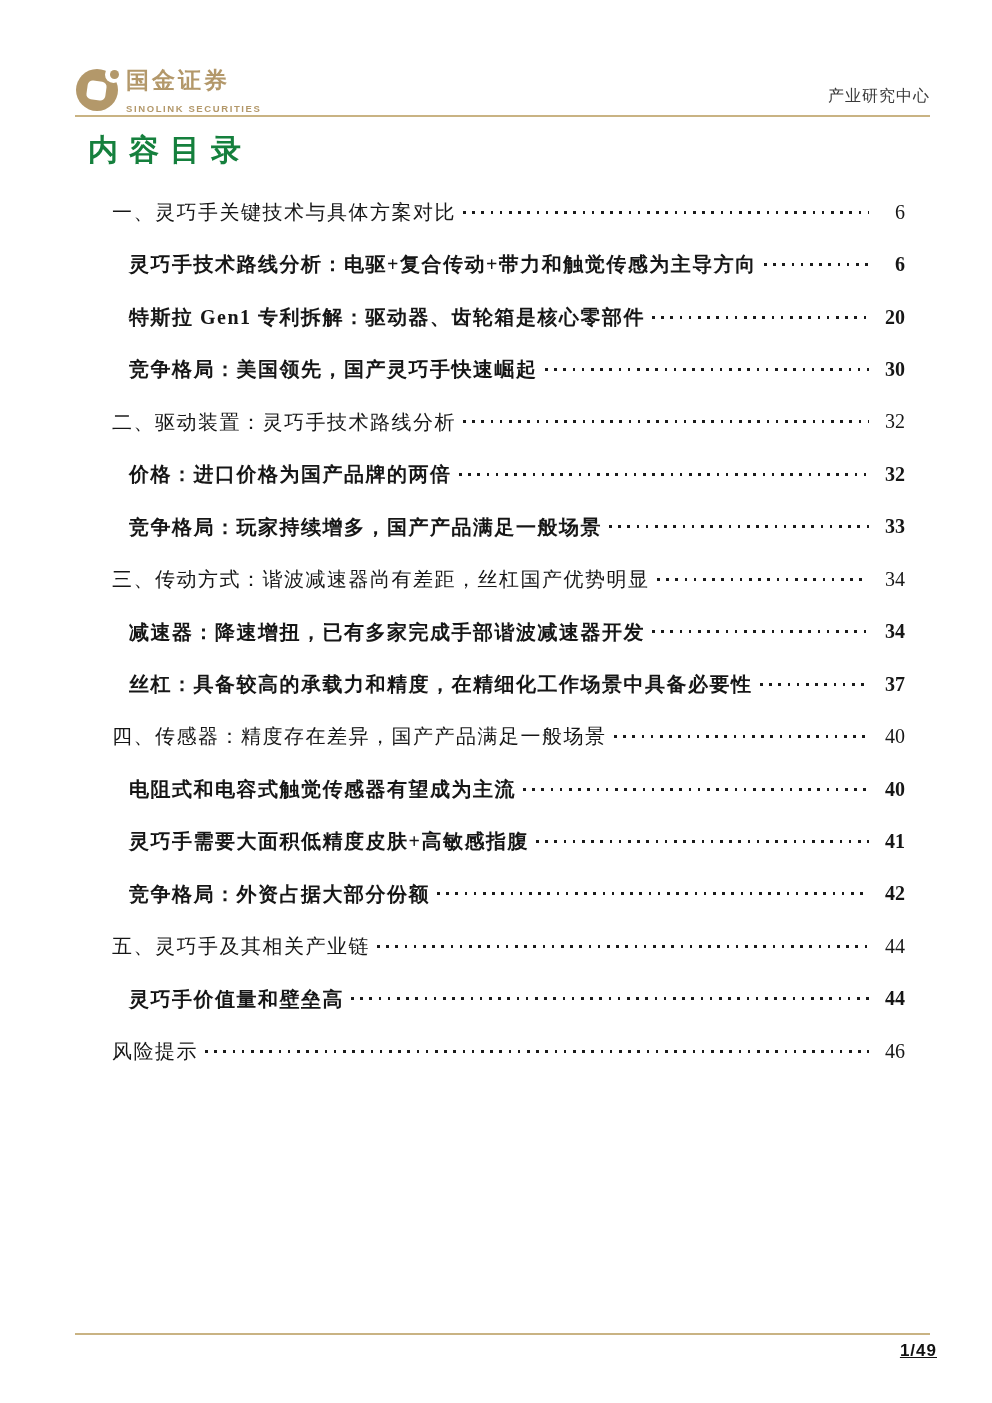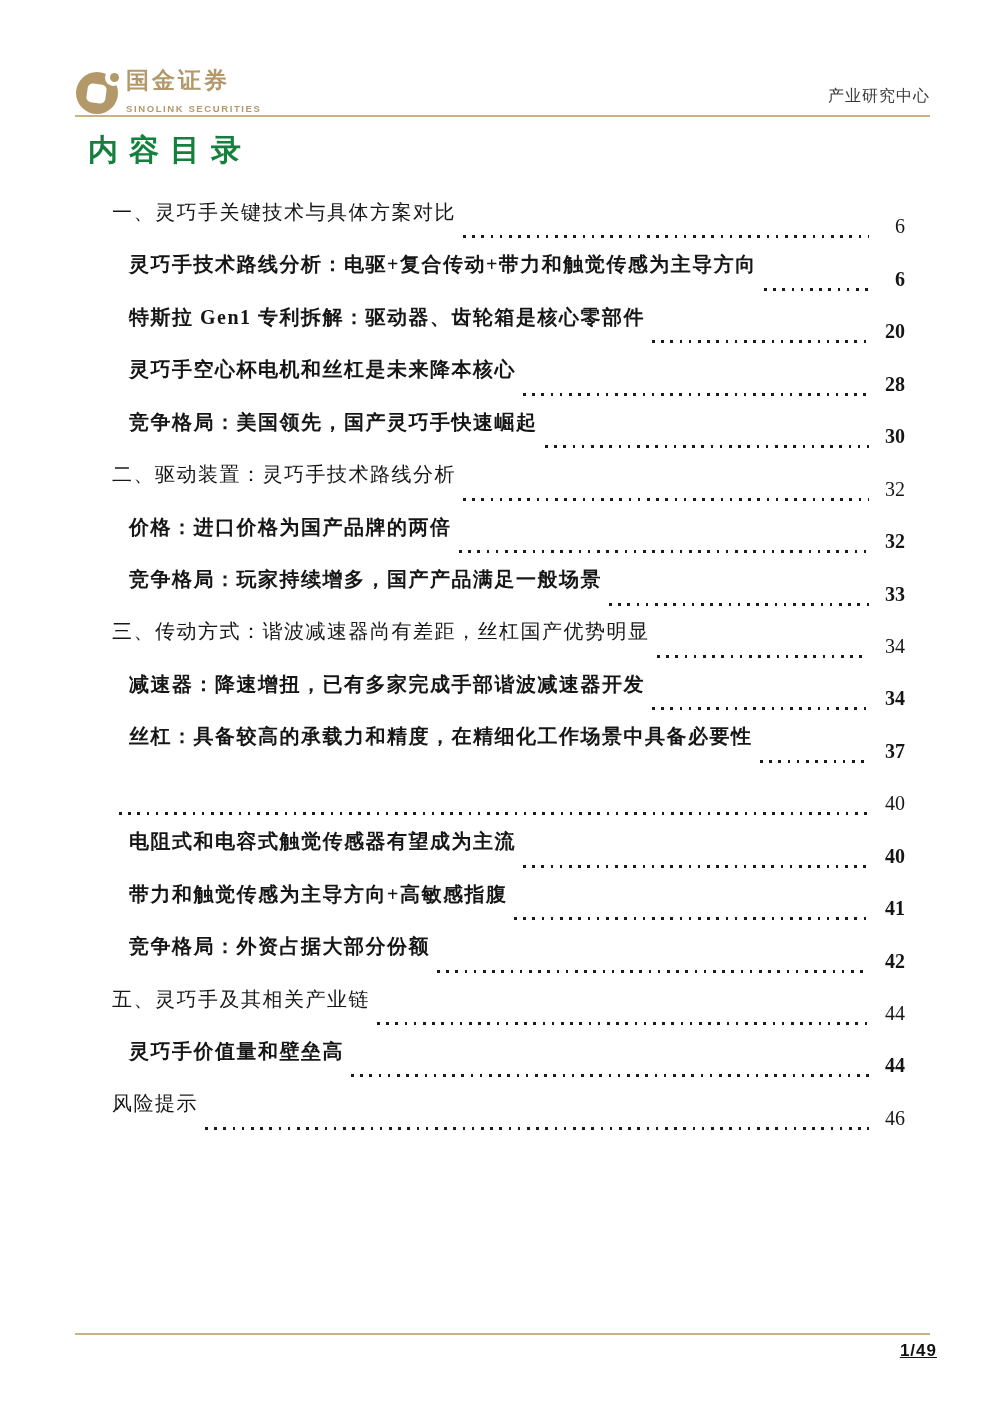--- a/index.html
+++ b/index.html
@@ -15,21 +15,21 @@
     background: #ffffff;
     overflow: hidden;
   }
 
   
   .logo-wrap {
     position: absolute;
     left: 76px;
     top: 66px;
     display: flex;
-    align-items: flex-end;
+    align-items: center;
   }
   .logo-mark {
     position: relative;
     width: 42px;
     height: 42px;
     border-radius: 50%;
     background: #B3986A;
     flex: 0 0 auto;
   }
   .logo-mark .inner-square {
@@ -108,21 +108,21 @@
 
   
   .toc {
     position: absolute;
     left: 112px;
     right: 87px;
     top: 186px;
   }
   .toc-row {
     display: flex;
-    align-items: flex-end;
+    align-items: center;
     height: 52.45px;
     cursor: pointer;
   }
   .toc-row.lvl2 { padding-left: 17px; font-weight: bold; }
   .toc-title {
     font-size: 20px;
     color: #161616;
     letter-spacing: 1.5px;
     line-height: 52.45px;
     white-space: nowrap;
@@ -185,25 +185,20 @@
         <span class="toc-title">灵巧手技术路线分析：电驱+复合传动+带力和触觉传感为主导方向</span>
         <span class="toc-leader"></span>
         <span class="toc-page">6</span>
       </div>
       <div class="toc-row lvl2">
         <span class="toc-title">特斯拉 Gen1 专利拆解：驱动器、齿轮箱是核心零部件</span>
         <span class="toc-leader"></span>
         <span class="toc-page">20</span>
       </div>
       <div class="toc-row lvl2">
-        <span class="toc-title">灵巧手空心杯电机和丝杠是未来降本核心</span>
-        <span class="toc-leader"></span>
-        <span class="toc-page">28</span>
-      </div>
-      <div class="toc-row lvl2">
         <span class="toc-title">竞争格局：美国领先，国产灵巧手快速崛起</span>
         <span class="toc-leader"></span>
         <span class="toc-page">30</span>
       </div>
       <div class="toc-row lvl1">
         <span class="toc-title">二、驱动装置：灵巧手技术路线分析</span>
         <span class="toc-leader"></span>
         <span class="toc-page">32</span>
       </div>
       <div class="toc-row lvl2">
@@ -225,30 +220,31 @@
         <span class="toc-title">减速器：降速增扭，已有多家完成手部谐波减速器开发</span>
         <span class="toc-leader"></span>
         <span class="toc-page">34</span>
       </div>
       <div class="toc-row lvl2">
         <span class="toc-title">丝杠：具备较高的承载力和精度，在精细化工作场景中具备必要性</span>
         <span class="toc-leader"></span>
         <span class="toc-page">37</span>
       </div>
       <div class="toc-row lvl1">
+        <span class="toc-title">四、传感器：精度存在差异，国产产品满足一般场景</span>
         <span class="toc-leader"></span>
         <span class="toc-page">40</span>
       </div>
       <div class="toc-row lvl2">
         <span class="toc-title">电阻式和电容式触觉传感器有望成为主流</span>
         <span class="toc-leader"></span>
         <span class="toc-page">40</span>
       </div>
       <div class="toc-row lvl2">
-        <span class="toc-title">带力和触觉传感为主导方向+高敏感指腹</span>
+        <span class="toc-title">灵巧手需要大面积低精度皮肤+高敏感指腹</span>
         <span class="toc-leader"></span>
         <span class="toc-page">41</span>
       </div>
       <div class="toc-row lvl2">
         <span class="toc-title">竞争格局：外资占据大部分份额</span>
         <span class="toc-leader"></span>
         <span class="toc-page">42</span>
       </div>
       <div class="toc-row lvl1">
         <span class="toc-title">五、灵巧手及其相关产业链</span>

